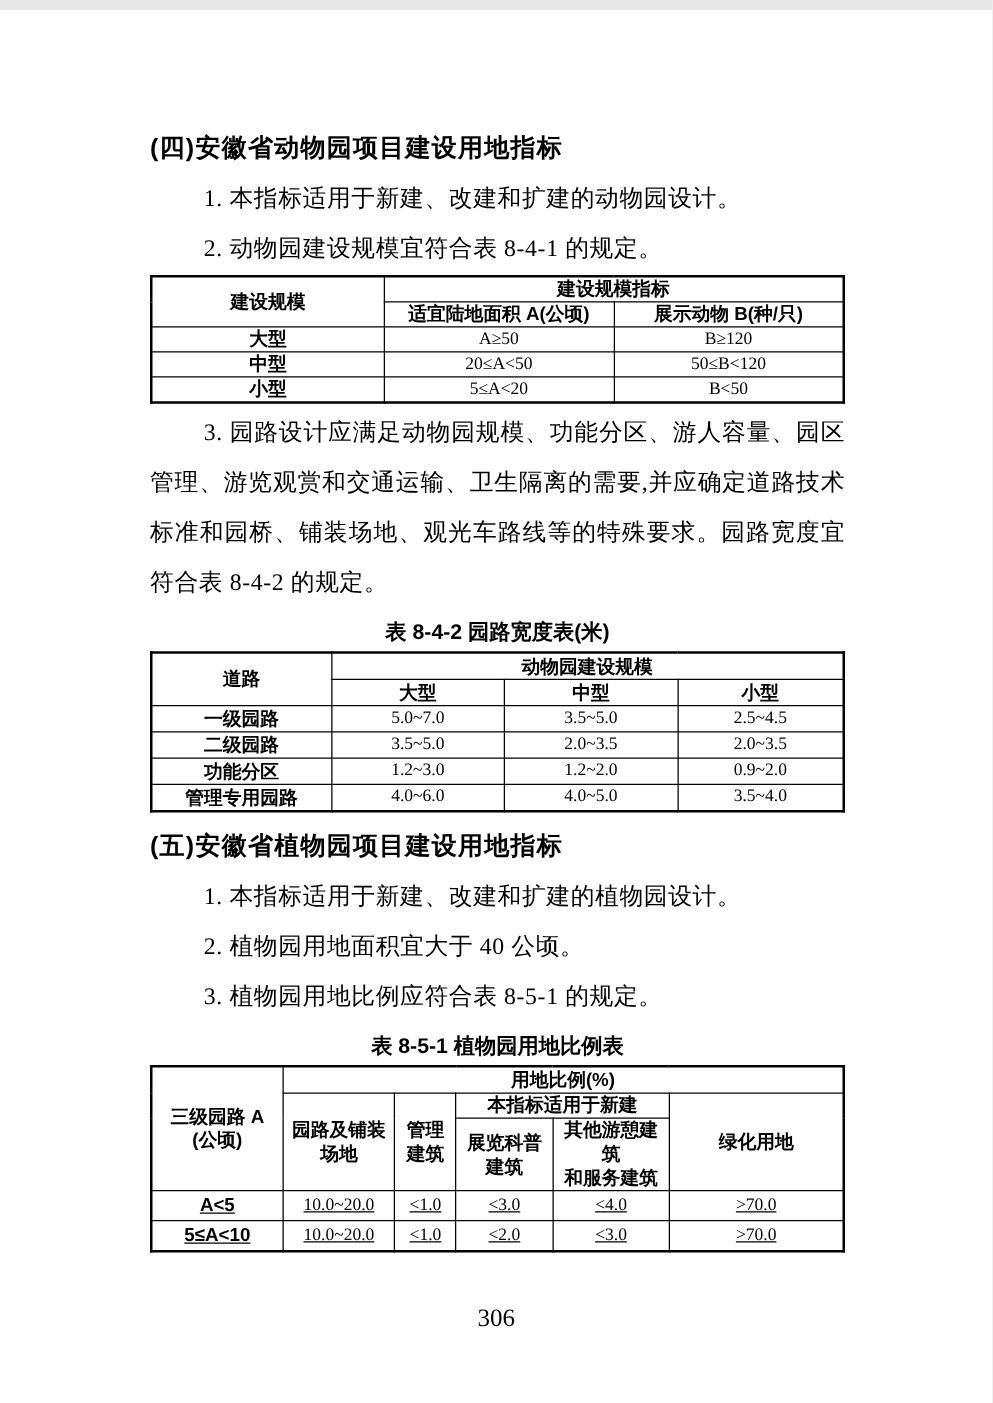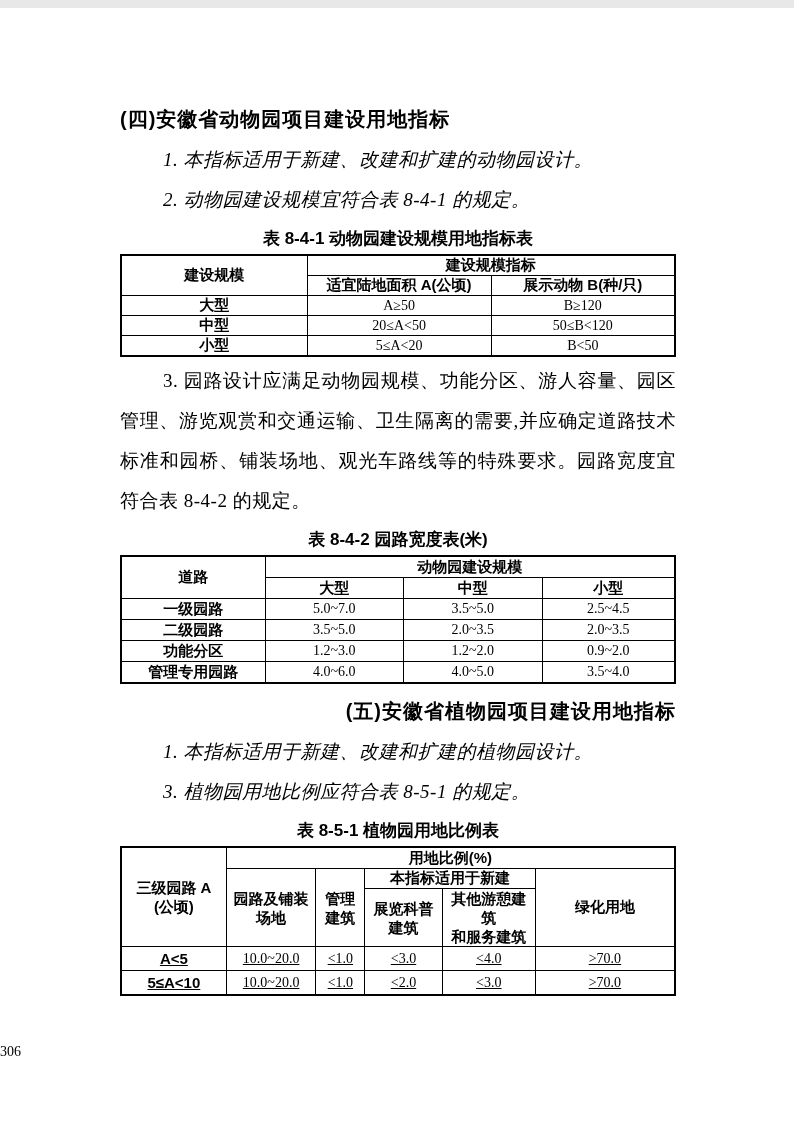--- a/index.html
+++ b/index.html
@@ -15,27 +15,26 @@
     padding: 98px 118px 16px 120px;
   }
   .sec-heading {
     font-family: "Liberation Sans", sans-serif;
     font-weight: bold;
     font-size: 20px;
     line-height: 26px;
     letter-spacing: 1px;
     margin: 0 0 8px 0;
   }
-  .sec-heading.second { margin-top: 14px; text-align: right; }
+  .sec-heading.second { margin-top: 14px; }
   .body-line {
     font-size: 19px;
     line-height: 40px;
     text-indent: 43px;
     letter-spacing: 0.5px;
-    font-style: italic;
   }
   .body-para {
     font-size: 19px;
     line-height: 40px;
     text-indent: 43px;
     text-align: justify;
     letter-spacing: 0.5px;
     margin-top: 4px;
   }
   .tbl-title {
@@ -78,34 +77,34 @@
   .notes {
     margin: 10px 0 0 19px;
     font-size: 13px;
     line-height: 22px;
   }
   .note-line-2 { padding-left: 40px; }
   .page-footer {
     position: absolute;
     left: 0; top: 1036px;
     width: 100%;
-    font-size: 14px;
+    text-align: center;
+    font-size: 20px;
     font-family: "Liberation Serif", serif;
   }
 </style>
 </head>
 <body>
 
 <div class="page">
 
   <div class="sec-heading">(四)安徽省动物园项目建设用地指标</div>
   <div class="body-line">1. 本指标适用于新建、改建和扩建的动物园设计。</div>
   <div class="body-line">2. 动物园建设规模宜符合表 8-4-1 的规定。</div>
 
-  <div class="tbl-title">表 8-4-1 动物园建设规模用地指标表</div>
   <table class="tbl t841">
     <colgroup>
         <col style="width:33.6%">
         <col style="width:33.2%">
         <col style="width:33.2%">
       </colgroup>
     <tbody>
         <tr>
       <td rowspan="2" class="hd">建设规模</td>
       <td colspan="2" class="hd">建设规模指标</td>
@@ -175,20 +174,21 @@
       <td class="hd">管理专用园路</td>
       <td class="num">4.0~6.0</td>
       <td class="num">4.0~5.0</td>
       <td class="num">3.5~4.0</td>
     </tr>
   </tbody>
     </table>
 
   <div class="sec-heading second">(五)安徽省植物园项目建设用地指标</div>
   <div class="body-line">1. 本指标适用于新建、改建和扩建的植物园设计。</div>
+  <div class="body-line">2. 植物园用地面积宜大于 40 公顷。</div>
   <div class="body-line">3. 植物园用地比例应符合表 8-5-1 的规定。</div>
 
   <div class="tbl-title">表 8-5-1 植物园用地比例表</div>
   <table class="tbl t851">
     <colgroup>
       <col style="width:19%">
         <col style="width:16.2%">
         <col style="width:8.8%">
       <col style="width:14%">
         <col style="width:16.8%">

